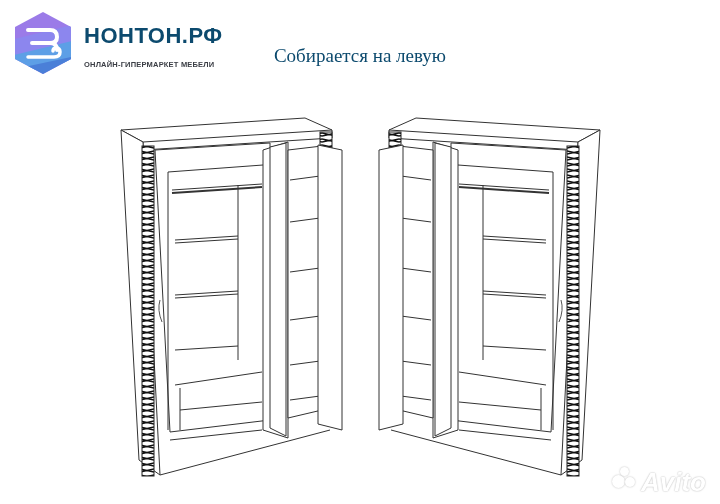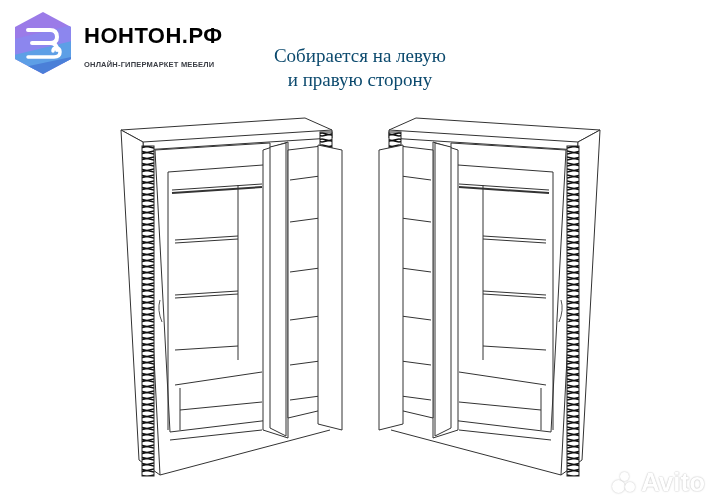--- a/index.html
+++ b/index.html
@@ -1,23 +1,23 @@
 <!DOCTYPE html>
 <html><head>
 <meta charset="utf-8">
 <style>
   html,body{margin:0;padding:0;background:#fff;}
   body{width:720px;height:504px;position:relative;overflow:hidden;font-family:"Liberation Sans",sans-serif;}
   .logo{position:absolute;left:10px;top:10px;width:66px;height:66px;}
   .brand{position:absolute;left:84px;top:24px;}
-  .brand-name{font-family:"Liberation Sans",sans-serif;font-weight:bold;font-size:22px;color:#000000;letter-spacing:0.5px;line-height:24px;}
+  .brand-name{font-family:"Liberation Sans",sans-serif;font-weight:bold;font-size:22px;color:#0c4a6e;letter-spacing:0.5px;line-height:24px;}
   .brand-tag{font-family:"Liberation Sans",sans-serif;font-weight:bold;font-size:7.5px;color:#3a3d44;letter-spacing:0.2px;margin-top:12px;}
   .caption{position:absolute;left:240px;top:44px;width:240px;text-align:center;font-family:"Liberation Serif",serif;font-size:19px;line-height:24px;color:#0c4a6e;}
   .drawing{position:absolute;left:0;top:0;width:720px;height:504px;}
-  .watermark{position:absolute;left:612px;top:467px;font-family:"Liberation Sans",sans-serif;font-weight:bold;font-size:26px;color:#fff;text-shadow:0 0 2px #c8c8c8,0 0 1px #bbb;display:flex;align-items:center;gap:3px;}
+  .watermark{position:absolute;left:612px;top:467px;font-family:"Liberation Sans",sans-serif;font-weight:bold;font-size:26px;color:#fff;text-shadow:0 0 2px #c8c8c8,0 0 1px #bbb;display:flex;align-items:flex-start;gap:3px;font-style:italic;}
   .wm-dots{position:relative;width:26px;height:22px;}
   .wm-dots span{position:absolute;border-radius:50%;background:#fff;box-shadow:0 0 2px #bbb;}
 </style>
 </head>
 <body>
 
 <svg class="logo" viewBox="0 0 66 66">
   <defs>
     <clipPath id="hex">
         <path d="M33 2 L61 17 L61 49 L33 64 L5 49 L5 17 Z"></path>
@@ -33,21 +33,20 @@
   <path d="M18 47 H44 Q50 47 50 42 Q50 38 46 38 Q43 38 43 41" fill="none" stroke="#fff" stroke-width="3.5" stroke-linecap="round"></path>
 </svg>
 
 <div class="brand">
   <div class="brand-name">НОНТОН.РФ</div>
   <div class="brand-tag">ОНЛАЙН-ГИПЕРМАРКЕТ МЕБЕЛИ</div>
 </div>
 
 <div class="caption">
   <div>Собирается на левую</div>
-  <div>и правую сторону</div>
 </div>
 
 <svg class="drawing" viewBox="0 0 720 504" fill="none" stroke="#333" stroke-width="1">
   <defs>
     <pattern id="zig" width="14" height="6" patternUnits="userSpaceOnUse">
       <rect width="14" height="6" fill="#fff" stroke="none"></rect>
       <path d="M0 1 L14 4 M0 4 L14 1" stroke="#111" stroke-width="1.3"></path>
     </pattern>
   </defs>
 

